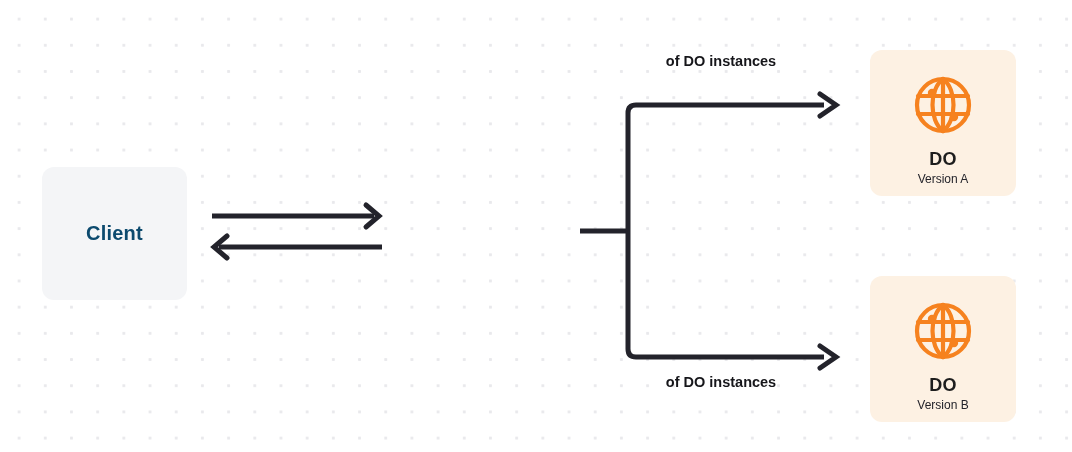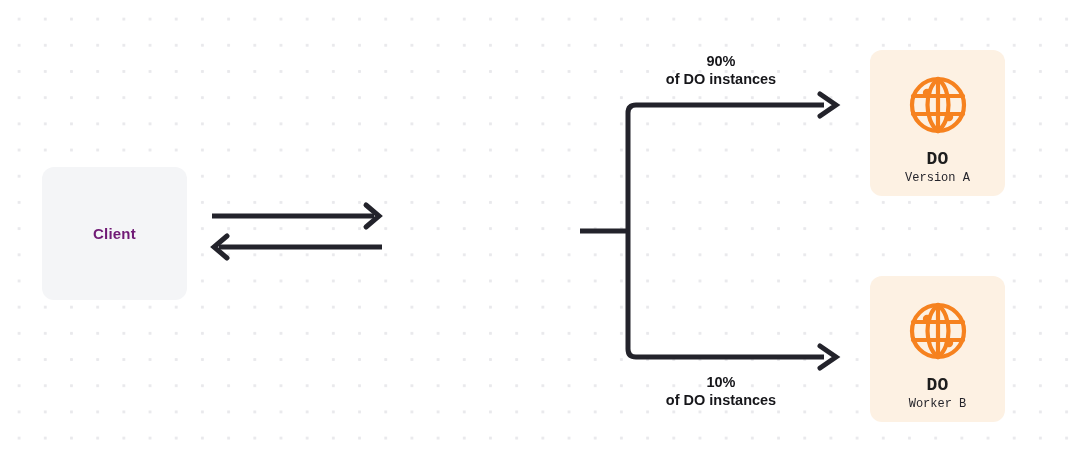--- a/index.html
+++ b/index.html
@@ -32,46 +32,45 @@
     border-radius: 12px;
   }
   #client-node {
     left: 42px;
     top: 167px;
     width: 145px;
     height: 133px;
     background-color: #f4f5f7;
   }
   #client-label {
-    font-size: 15px;
+    font-size: 20px;
     font-weight: bold;
-    color: #701a75;
+    color: #0c4a6e;
     letter-spacing: 0.2px;
   }
   #worker-node {
     left: 408px;
     top: 166px;
     width: 138px;
     height: 134px;
     background-color: #fdf1e3;
     padding-top: 6px;
   }
   #worker-label {
     font-size: 21px;
     font-weight: bold;
     color: #1d1d1d;
     margin-top: 10px;
     letter-spacing: 0.2px;
   }
   .do-node {
-    width: 135px;
+    width: 146px;
     height: 146px;
     background-color: #fdf1e3;
     padding-top: 12px;
-    font-family: Liberation Mono, monospace;
   }
   #do-a-node { left: 870px; top: 50px; }
   #do-b-node { left: 870px; top: 276px; }
   .do-title {
     font-size: 18px;
     font-weight: bold;
     color: #1d1d1d;
     margin-top: 12px;
     letter-spacing: 0.2px;
   }
@@ -170,26 +169,24 @@
           <line x1="7" y1="23" x2="57" y2="23"></line>
           <line x1="7" y1="41" x2="57" y2="41"></line>
           <path d="M 32 6 C 18 16 18 48 32 58"></path>
           <path d="M 32 6 C 46 16 46 48 32 58"></path>
         </g>
         <circle cx="21" cy="20" r="4.2" fill="#f6821f"></circle>
         <circle cx="43" cy="44" r="4.2" fill="#f6821f"></circle>
       </svg>
     </span>
     <span class="do-title">DO</span>
-    <span class="do-sub">Worker B</span>
+    <span class="do-sub">Version B</span>
   </div>
 
   <div class="edge-label" id="label-top">
-    <div>90%</div>
     <div>of DO instances</div>
   </div>
 
   <div class="edge-label" id="label-bottom">
-    <div>10%</div>
     <div>of DO instances</div>
   </div>
 
 </div>
 
 </body></html>

